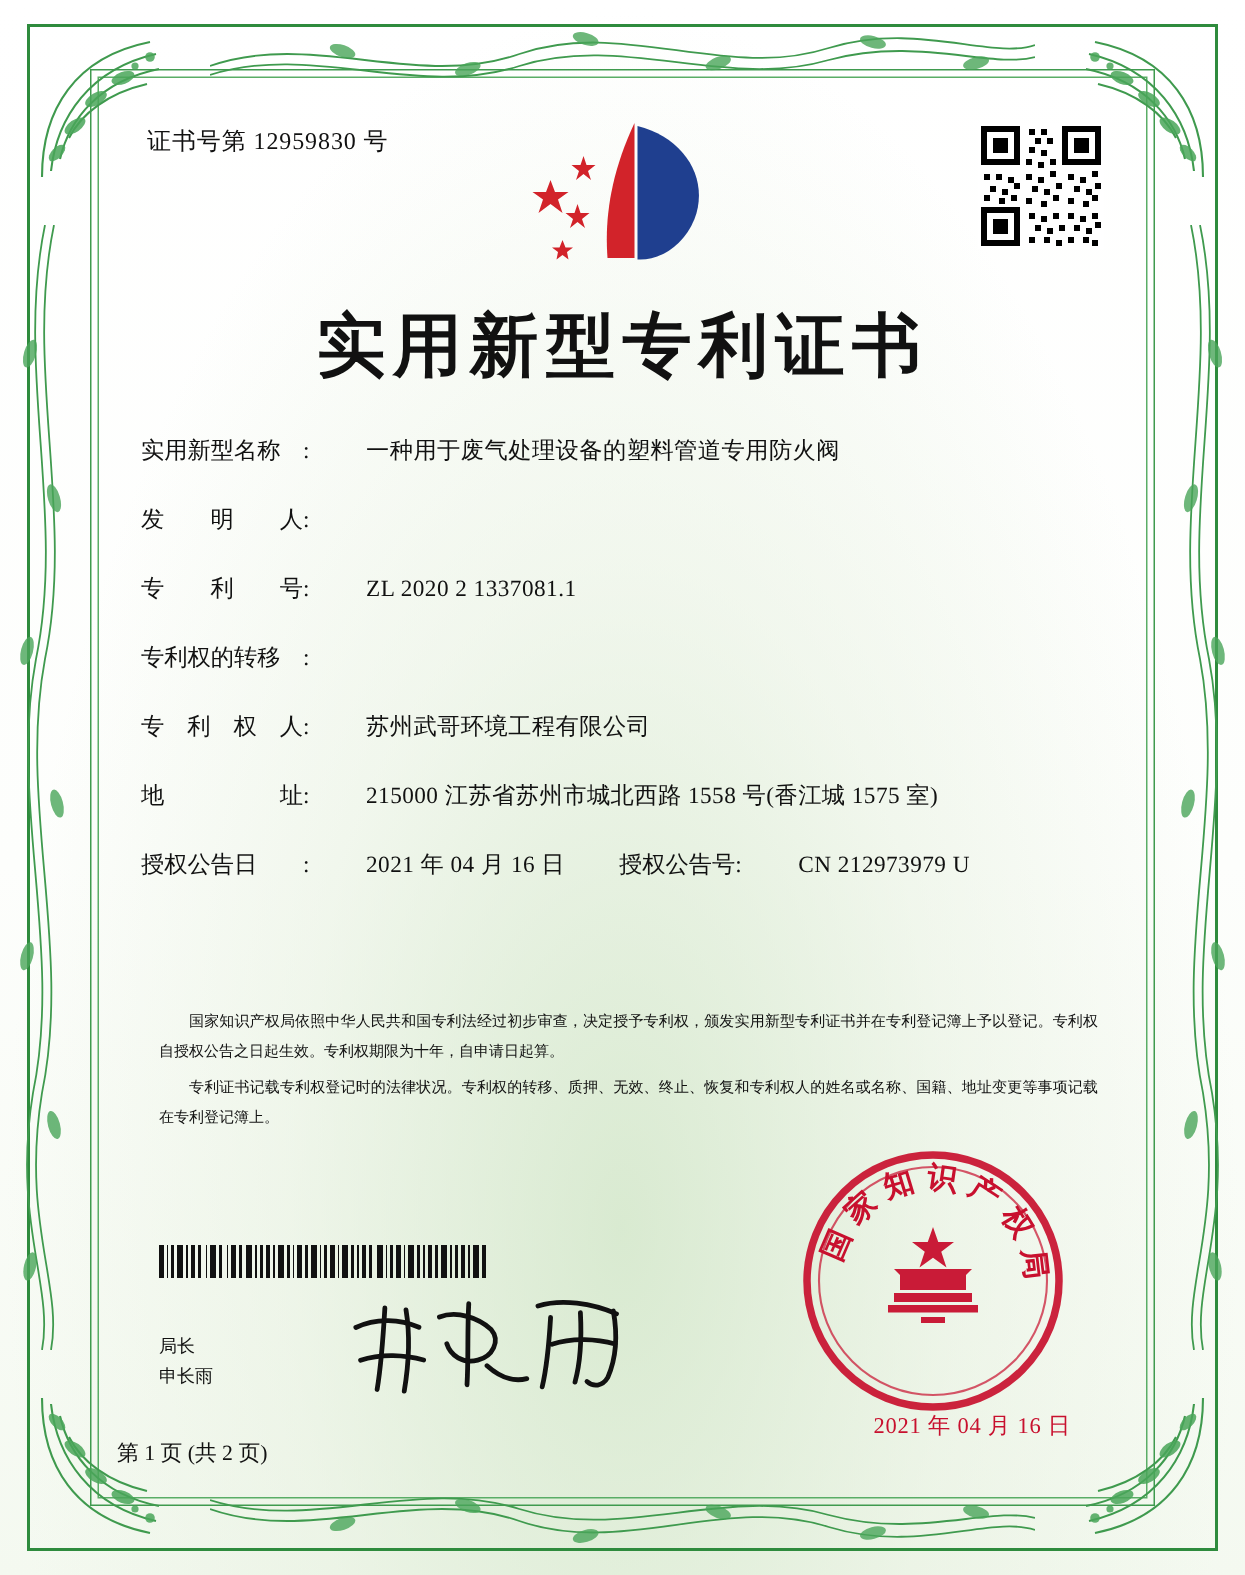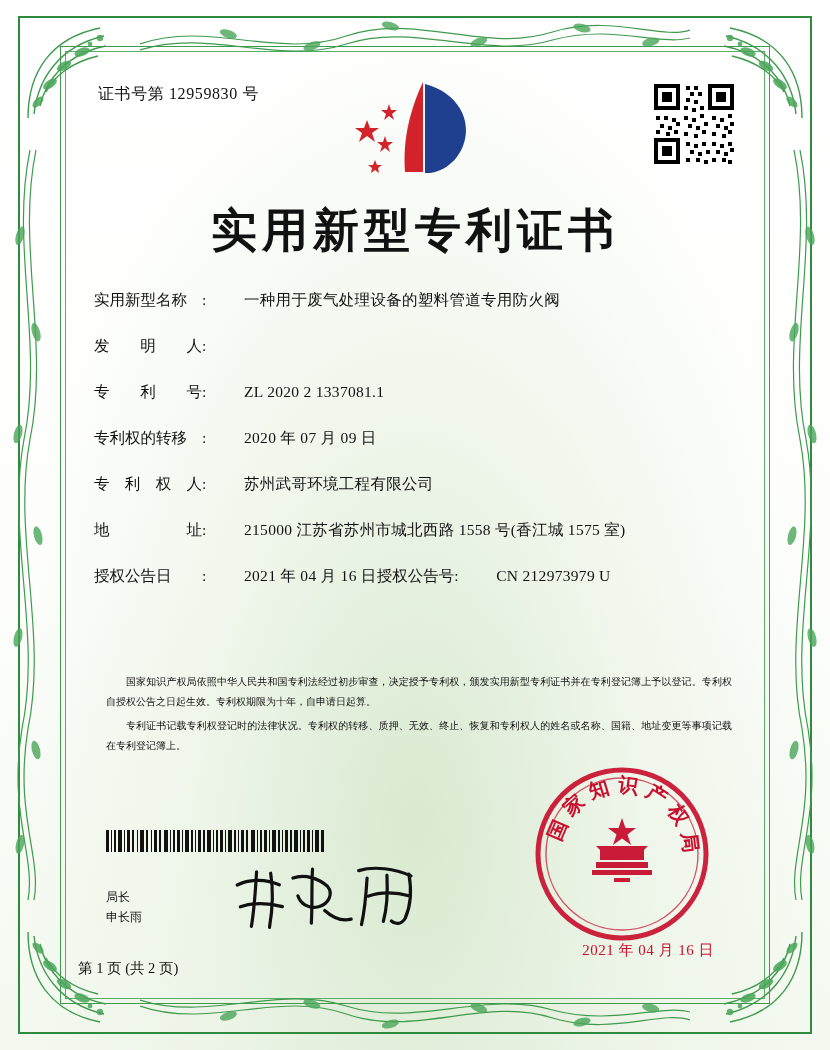--- a/index.html
+++ b/index.html
@@ -150,20 +150,21 @@
     justify-content: space-between;
     width: 108px;
     padding-right: 0;
   }
   .field-colon { width: 10px; flex: none; }
   .field-value { flex: 1; letter-spacing: 0.3px; margin-left: 32px; }
   .field-value.sub {
     flex: none;
   }
   .field-second-label {
+    margin-left: 36px;
     flex: none;
   }
 
   .paragraphs {
     position: absolute;
     left: 28px;
     right: 20px;
     top: 610px;
     font-size: 10px;
     line-height: 2.0;
@@ -504,21 +505,20 @@
           <span>利</span>
           <span>号</span>
         </span>
         <span class="field-colon">:</span>
         <span class="field-value">ZL 2020 2 1337081.1</span>
       </div>
 
       <div class="field-row">
         <span class="field-label">专利权的转移</span>
         <span class="field-colon">:</span>
-        <span class="field-value">2020 年 07 月 09 日</span>
       </div>
 
       <div class="field-row">
         <span class="field-label spread">
           <span>专</span>
           <span>利</span>
           <span>权</span>
           <span>人</span>
         </span>
         <span class="field-colon">:</span>

